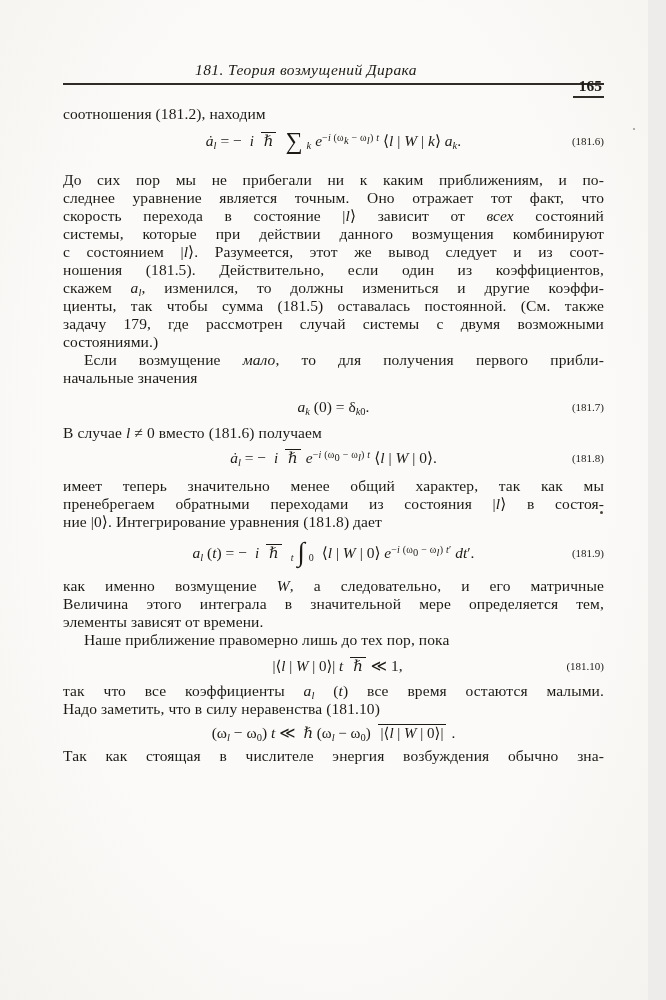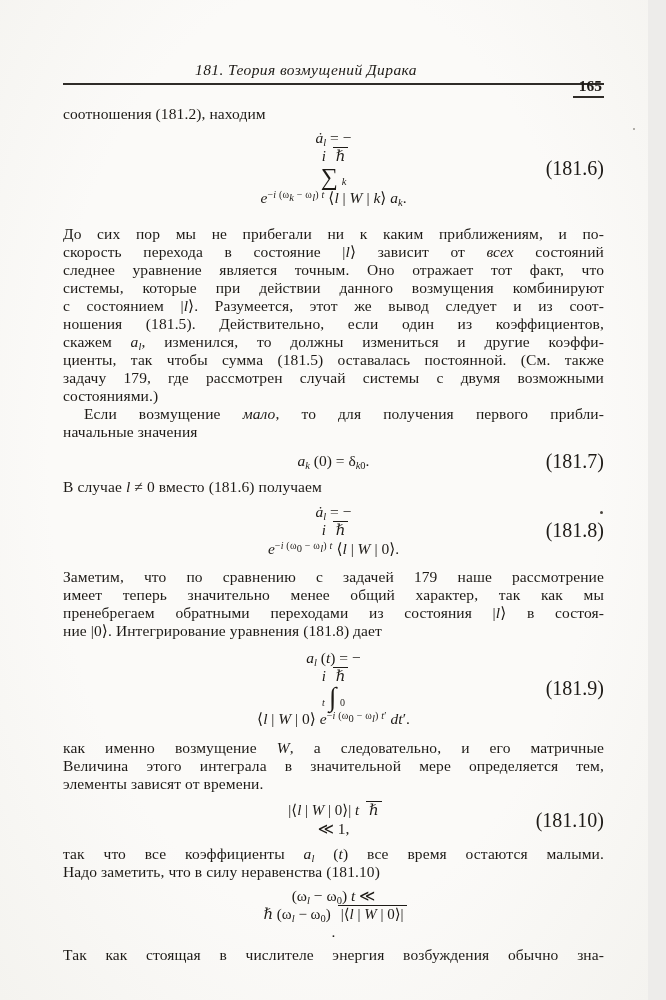--- a/index.html
+++ b/index.html
@@ -23,23 +23,23 @@
   .j{text-align:justify;text-align-last:justify;}
   .end{text-align:right;text-align-last:left;}
   .ind{text-indent:21px;}
   .mt20{margin-top:20px;}
   i{font-style:italic;}
   sub{font-size:10.5px;vertical-align:-2.5px;line-height:0;}
   sup{font-size:10px;vertical-align:5px;line-height:0;letter-spacing:.2px;}
 
   
   .eq{position:relative;display:flex;justify-content:center;align-items:center;font-size:15.5px;}
-  .eqc{display:inline-flex;align-items:center;white-space:nowrap;flex-direction:column;}
+  .eqc{display:inline-flex;align-items:center;white-space:nowrap;}
   .eqc > span{display:inline-block;}
-  .eqnum{position:absolute;right:0;top:50%;transform:translateY(-50%);font-size:20px;}
+  .eqnum{position:absolute;right:0;top:50%;transform:translateY(-50%);font-size:11px;}
   .frac{display:inline-flex;flex-direction:column;align-items:center;margin:0 5px;line-height:1.15;}
   .fn,.fd{padding:0 3px;font-size:15px;}
   .fd{border-top:1.2px solid #1d1a16;}
   .bigop{display:inline-flex;flex-direction:column;align-items:center;line-height:1;margin:0 4px;}
   .bigop .op{font-size:24px;line-height:1;}
   .bigop .lim{font-size:10.5px;line-height:1;margin-top:1px;}
   .ig{display:inline-flex;flex-direction:column;align-items:center;line-height:1;margin:0 4px;}
   .ig .ilim{font-size:10px;line-height:1;}
   .ig .top{transform:translateX(5px);}
   .ig .bot{transform:translateX(-4px);}
@@ -81,22 +81,22 @@
           <span class="op">∑</span>
           <span class="lim"><i>k</i></span>
         </span>
         <span><i>e</i><sup>−<i>i</i> (ω<sub><i>k</i></sub> − ω<sub><i>l</i></sub>) <i>t</i></sup> ⟨<i>l</i> | <i>W</i> | <i>k</i>⟩ <i>a</i><sub><i>k</i></sub>.</span>
       </span>
       <span class="eqnum">(181.6)</span>
     </div>
 
     <div>
       <div class="ln j">До сих пор мы не прибегали ни к каким приближениям, и по-</div>
+      <div class="ln j">следнее уравнение является точным. Оно отражает тот факт, что</div>
       <div class="ln j">скорость перехода в состояние |<i>l</i>⟩ зависит от <i>всех</i> состояний</div>
-      <div class="ln j">следнее уравнение является точным. Оно отражает тот факт, что</div>
       <div class="ln j">системы, которые при действии данного возмущения комбинируют</div>
       <div class="ln j">с состоянием |<i>l</i>⟩. Разумеется, этот же вывод следует и из соот-</div>
       <div class="ln j">ношения (181.5). Действительно, если один из коэффициентов,</div>
       <div class="ln j">скажем <i>a</i><sub><i>l</i></sub>, изменился, то должны измениться и другие коэффи-</div>
       <div class="ln j">циенты, так чтобы сумма (181.5) оставалась постоянной. (См. также</div>
       <div class="ln j">задачу 179, где рассмотрен случай системы с двумя возможными</div>
       <div class="ln end">состояниями.)</div>
     </div>
 
     <div class="p2">
@@ -119,21 +119,20 @@
         <span class="frac">
           <span class="fn"><i>i</i></span>
           <span class="fd">ℏ</span>
         </span>
         <span><i>e</i><sup>−<i>i</i> (ω<sub>0</sub> − ω<sub><i>l</i></sub>) <i>t</i></sup> ⟨<i>l</i> | <i>W</i> | 0⟩.</span>
       </span>
       <span class="eqnum">(181.8)</span>
     </div>
 
     <div class="p3">
-      <div class="ln j">Заметим, что по сравнению с задачей 179 наше рассмотрение</div>
       <div class="ln j">имеет теперь значительно менее общий характер, так как мы</div>
       <div class="ln j">пренебрегаем обратными переходами из состояния |<i>l</i>⟩ в состоя-</div>
       <div class="ln end">ние |0⟩. Интегрирование уравнения (181.8) дает</div>
     </div>
 
     <div class="eq eq9">
       <span class="eqc">
         <span><i>a</i><sub><i>l</i></sub> (<i>t</i>) = −</span>
         <span class="frac">
           <span class="fn"><i>i</i></span>
@@ -147,20 +146,21 @@
         <span class="sp"></span>
         <span>⟨<i>l</i> | <i>W</i> | 0⟩ <i>e</i><sup>−<i>i</i> (ω<sub>0</sub> − ω<sub><i>l</i></sub>) <i>t</i>′</sup> <i>dt</i>′.</span>
       </span>
       <span class="eqnum">(181.9)</span>
     </div>
 
     <div>
       <div class="ln j">как именно возмущение <i>W</i>, а следовательно, и его матричные</div>
       <div class="ln j">Величина этого интеграла в значительной мере определяется тем,</div>
       <div class="ln end">элементы зависят от времени.</div>
+      <div class="ln end ind">Наше приближение правомерно лишь до тех пор, пока</div>
     </div>
 
     <div class="eq eq10">
       <span class="eqc">
         <span class="frac">
           <span class="fn">|⟨<i>l</i> | <i>W</i> | 0⟩| <i>t</i></span>
           <span class="fd">ℏ</span>
         </span>
         <span>≪ 1,</span>
       </span>

